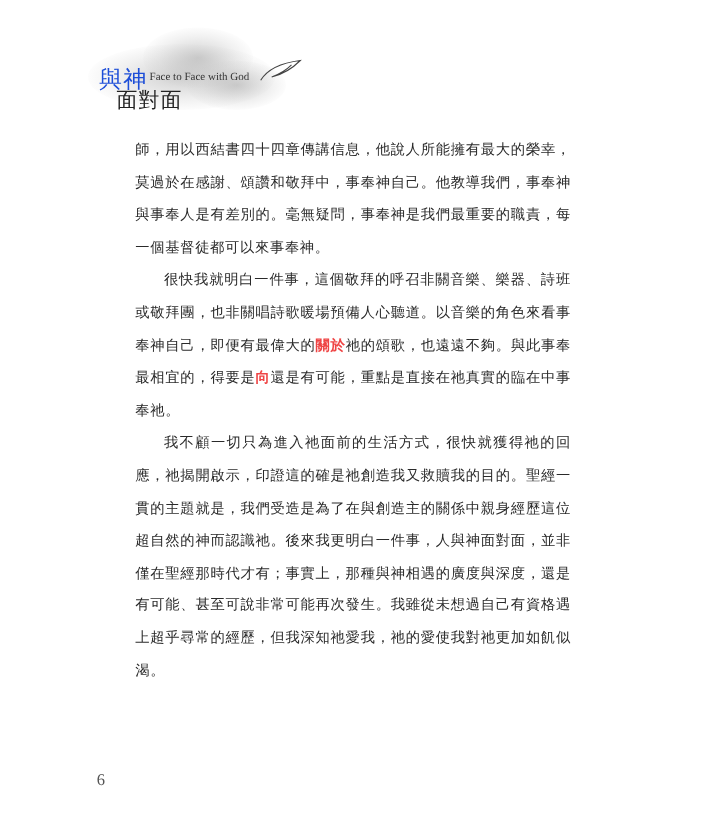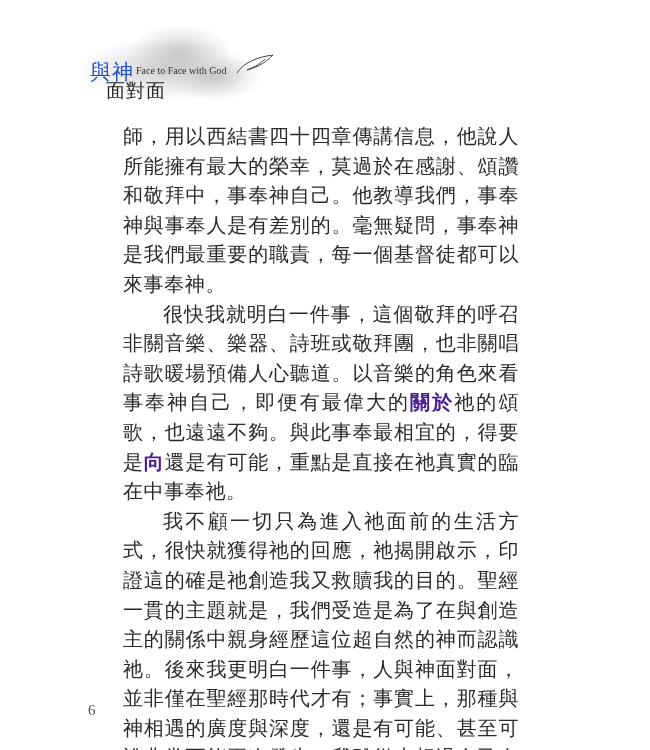--- a/index.html
+++ b/index.html
@@ -12,24 +12,24 @@
   .c2 { left:70px; top:5px; width:100px; height:55px; }
   .c3 { left:110px; top:35px; width:90px; height:45px; }
   .h-cn1 { position:absolute; left:30px; top:38px; font-size:21px; color:#1d4ed8; letter-spacing:1px;
            font-family:Liberation Sans, sans-serif; }
   .h-en { position:absolute; left:76px; top:45px; font-size:10px; color:#333; white-space:nowrap;
           font-family:"Liberation Serif","DejaVu Serif",serif; }
   .h-cn2 { position:absolute; left:46px; top:58px; font-size:19px; color:#222; letter-spacing:1px;
            font-family:"DejaVu Serif","Liberation Serif",serif; }
   .wing { position:absolute; left:175px; top:33px; }
   .body-text { position:absolute; left:123px; top:122px; width:396px; }
-  .para { margin:0; font-size:20px; line-height:29.6px; text-align:justify;
+  .para { margin:0; font-size:13px; line-height:29.6px; text-align:justify;
           text-align-last:left; letter-spacing:0.6px; }
   .indent { text-indent:2em; }
-  .bold { font-weight:bold; color:#4c1d95; }
+  .bold { font-weight:bold; color:#ef4444; }
   .page-num { position:absolute; left:88px; top:702px; font-size:15px; color:#555;
               font-family:"Liberation Serif","DejaVu Serif",serif; }
 </style>
 </head>
 <body>
 
 <div class="header">
   <div class="cloud c1"></div>
   <div class="cloud c2"></div>
   <div class="cloud c3"></div>

